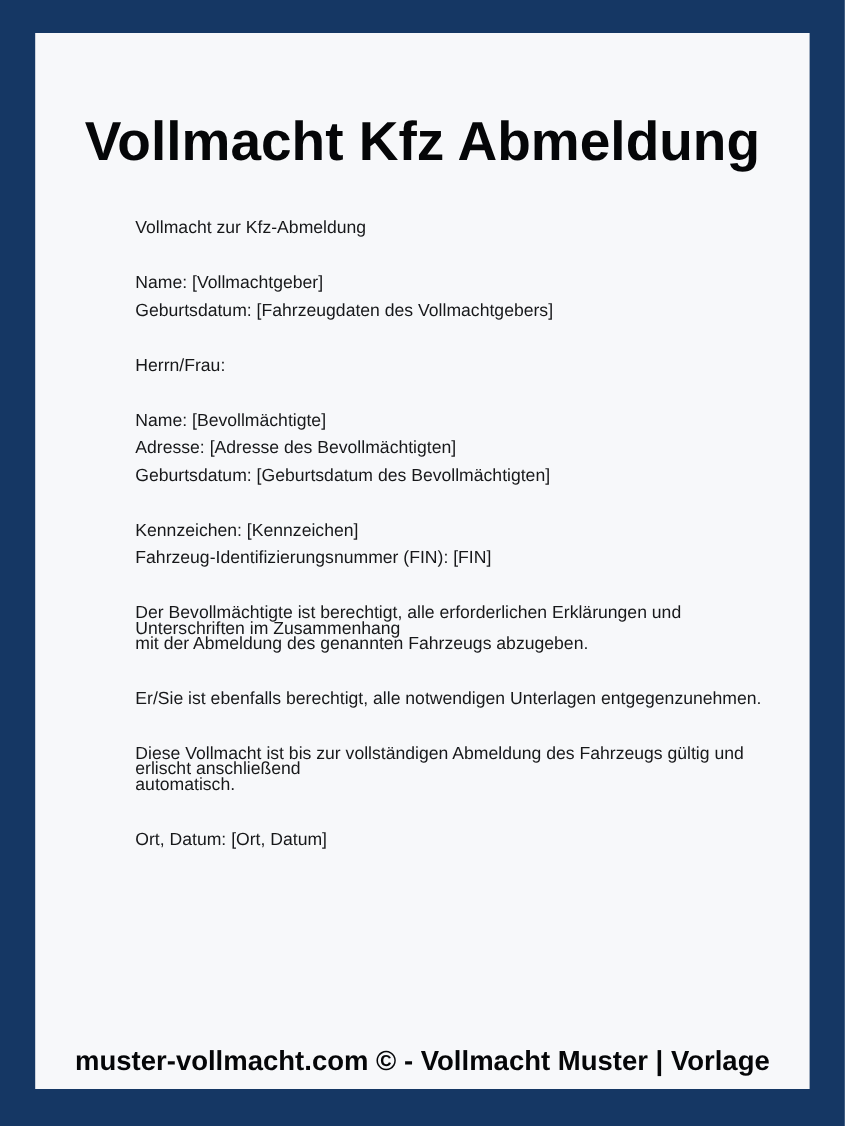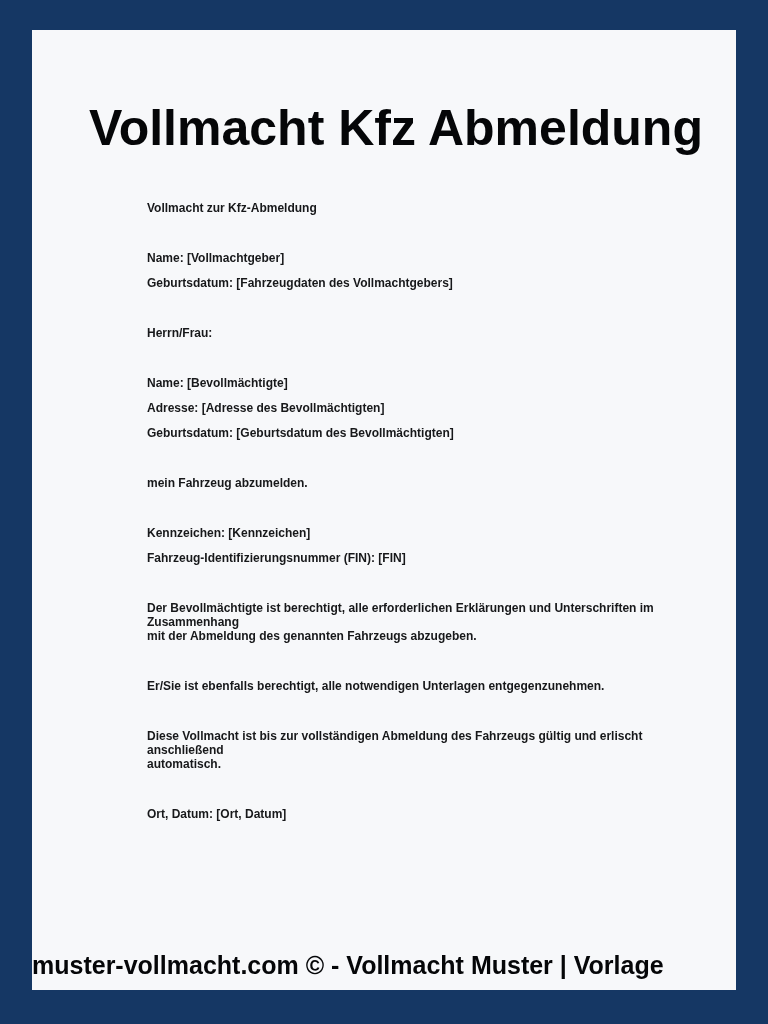--- a/index.html
+++ b/index.html
@@ -13,51 +13,51 @@
   .paper {
     position: absolute;
     left: 32px;
     top: 30px;
     width: 704px;
     height: 960px;
     box-sizing: border-box;
     padding-top: 73px;
     background: var(--paper, #f7f8fa);
     font-family: "Liberation Sans", "DejaVu Sans", sans-serif;
-    padding-left: 24px;
   }
   .title {
     margin: 0;
     text-align: center;
     font-size: 50px;
     line-height: 50px;
     font-weight: 700;
     color: var(--title-color, #050608);
     white-space: nowrap;
   }
   .doc {
     margin-top: 48px;
     padding-left: 91px;
     padding-right: 40px;
   }
   .doc-p {
     margin: 0 0 36px 0;
-    font-size: 12px;
+    font-size: 16px;
     line-height: 14px;
-    font-weight: 700;
+    font-weight: 400;
     color: var(--body-color, #17181a);
     white-space: pre-line;
   }
   .doc-p.gap-small { margin-bottom: 11px; }
   .doc-p.gap-none  { margin-bottom: 8px; }
   .footer {
     position: absolute;
     left: 0;
     right: 0;
     bottom: 12px;
+    text-align: center;
     font-size: 25px;
     line-height: 25px;
     font-weight: 700;
     color: var(--title-color, #050608);
     white-space: nowrap;
   }
 </style>
 </head>
 <body>
 
@@ -65,21 +65,20 @@
   <div class="paper">
     <h1 class="title">Vollmacht Kfz Abmeldung</h1>
     <div class="doc">
         <p class="doc-p gap-large">Vollmacht zur Kfz-Abmeldung</p>
         <p class="doc-p gap-small">Name: [Vollmachtgeber]</p>
         <p class="doc-p gap-large">Geburtsdatum: [Fahrzeugdaten des Vollmachtgebers]</p>
         <p class="doc-p gap-large">Herrn/Frau:</p>
         <p class="doc-p gap-small">Name: [Bevollmächtigte]</p>
         <p class="doc-p gap-small">Adresse: [Adresse des Bevollmächtigten]</p>
         <p class="doc-p gap-large">Geburtsdatum: [Geburtsdatum des Bevollmächtigten]</p>
-        <p class="doc-p gap-large">mein Fahrzeug abzumelden.</p>
         <p class="doc-p gap-small">Kennzeichen: [Kennzeichen]</p>
         <p class="doc-p gap-large">Fahrzeug-Identifizierungsnummer (FIN): [FIN]</p>
         <p class="doc-p gap-large">Der Bevollmächtigte ist berechtigt, alle erforderlichen Erklärungen und Unterschriften im Zusammenhang
 mit der Abmeldung des genannten Fahrzeugs abzugeben.</p>
         <p class="doc-p gap-large">Er/Sie ist ebenfalls berechtigt, alle notwendigen Unterlagen entgegenzunehmen.</p>
         <p class="doc-p gap-large">Diese Vollmacht ist bis zur vollständigen Abmeldung des Fahrzeugs gültig und erlischt anschließend
 automatisch.</p>
         <p class="doc-p gap-none">Ort, Datum: [Ort, Datum]</p>
       </div>
     <div class="footer">muster-vollmacht.com © - Vollmacht Muster | Vorlage</div>

